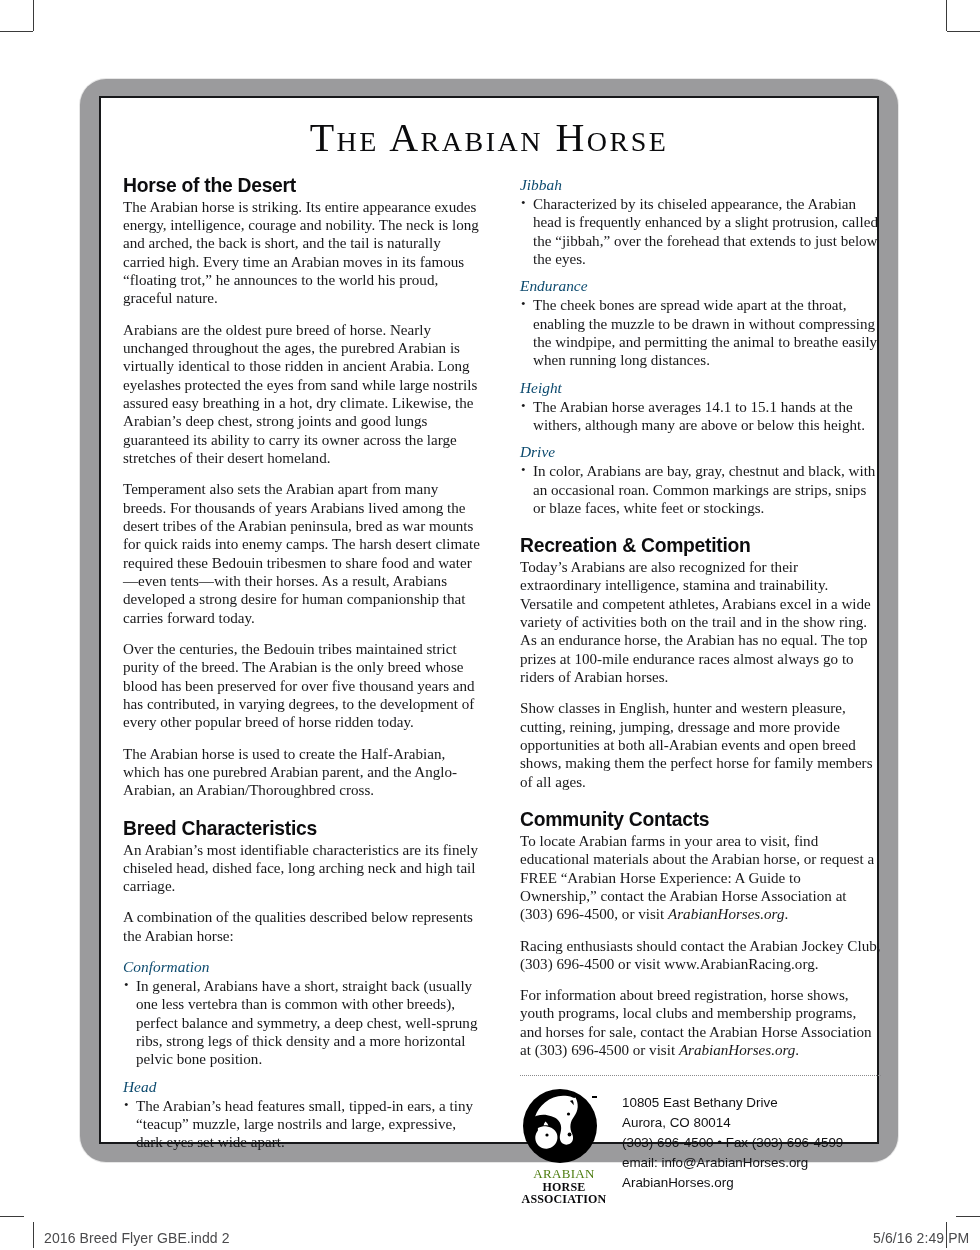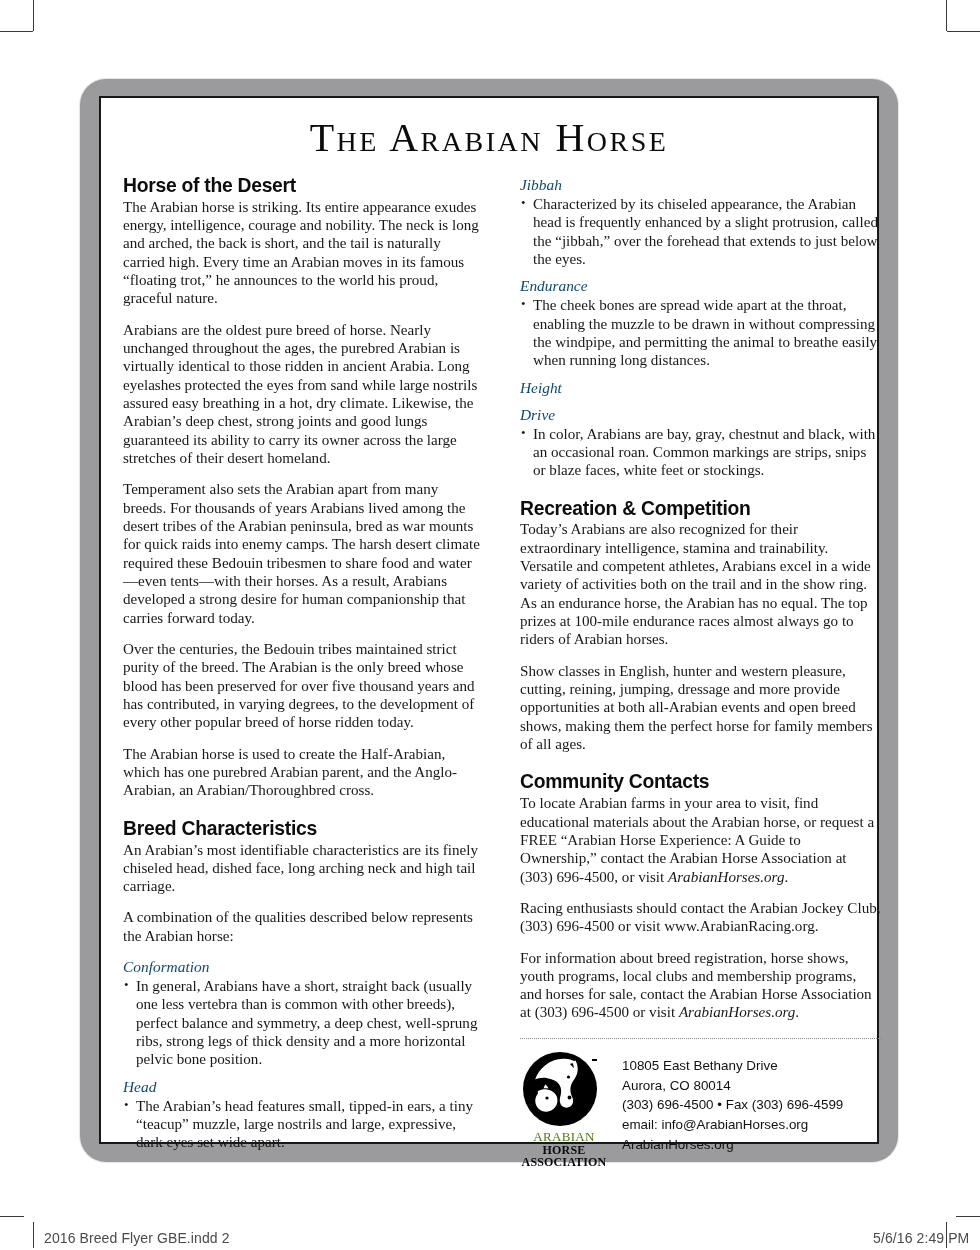--- a/index.html
+++ b/index.html
@@ -256,20 +256,23 @@
         <ul class="bullets">
           <li>Characterized by its chiseled appearance, the Arabian head is frequently enhanced by a slight protrusion, called the “jibbah,” over the forehead that extends to just below the eyes.</li>
         </ul>
 
         <h3 class="sub-head">Endurance</h3>
         <ul class="bullets">
           <li>The cheek bones are spread wide apart at the throat, enabling the muzzle to be drawn in without compressing the windpipe, and permitting the animal to breathe easily when running long distances.</li>
         </ul>
 
         <h3 class="sub-head">Height</h3>
+        <ul class="bullets">
+          <li>The Arabian horse averages 14.1 to 15.1 hands at the withers, although many are above or below this height.</li>
+        </ul>
 
         <h3 class="sub-head">Drive</h3>
         <ul class="bullets">
           <li>In color, Arabians are bay, gray, chestnut and black, with an occasional roan. Common markings are strips, snips or blaze faces, white feet or stockings.</li>
         </ul>
 
         <h2 class="section-head spaced">Recreation &amp; Competition</h2>
         <p class="body-text">Today’s Arabians are also recognized for their extraordinary intelligence, stamina and trainability. Versatile and competent athletes, Arabians excel in a wide variety of activities both on the trail and in the show ring. As an endurance horse, the Arabian has no equal. The top prizes at 100-mile endurance races almost always go to riders of Arabian horses.</p>
         <p class="body-text">Show classes in English, hunter and western pleasure, cutting, reining, jumping, dressage and more provide opportunities at both all-Arabian events and open breed shows, making them the perfect horse for family members of all ages.</p>
 

